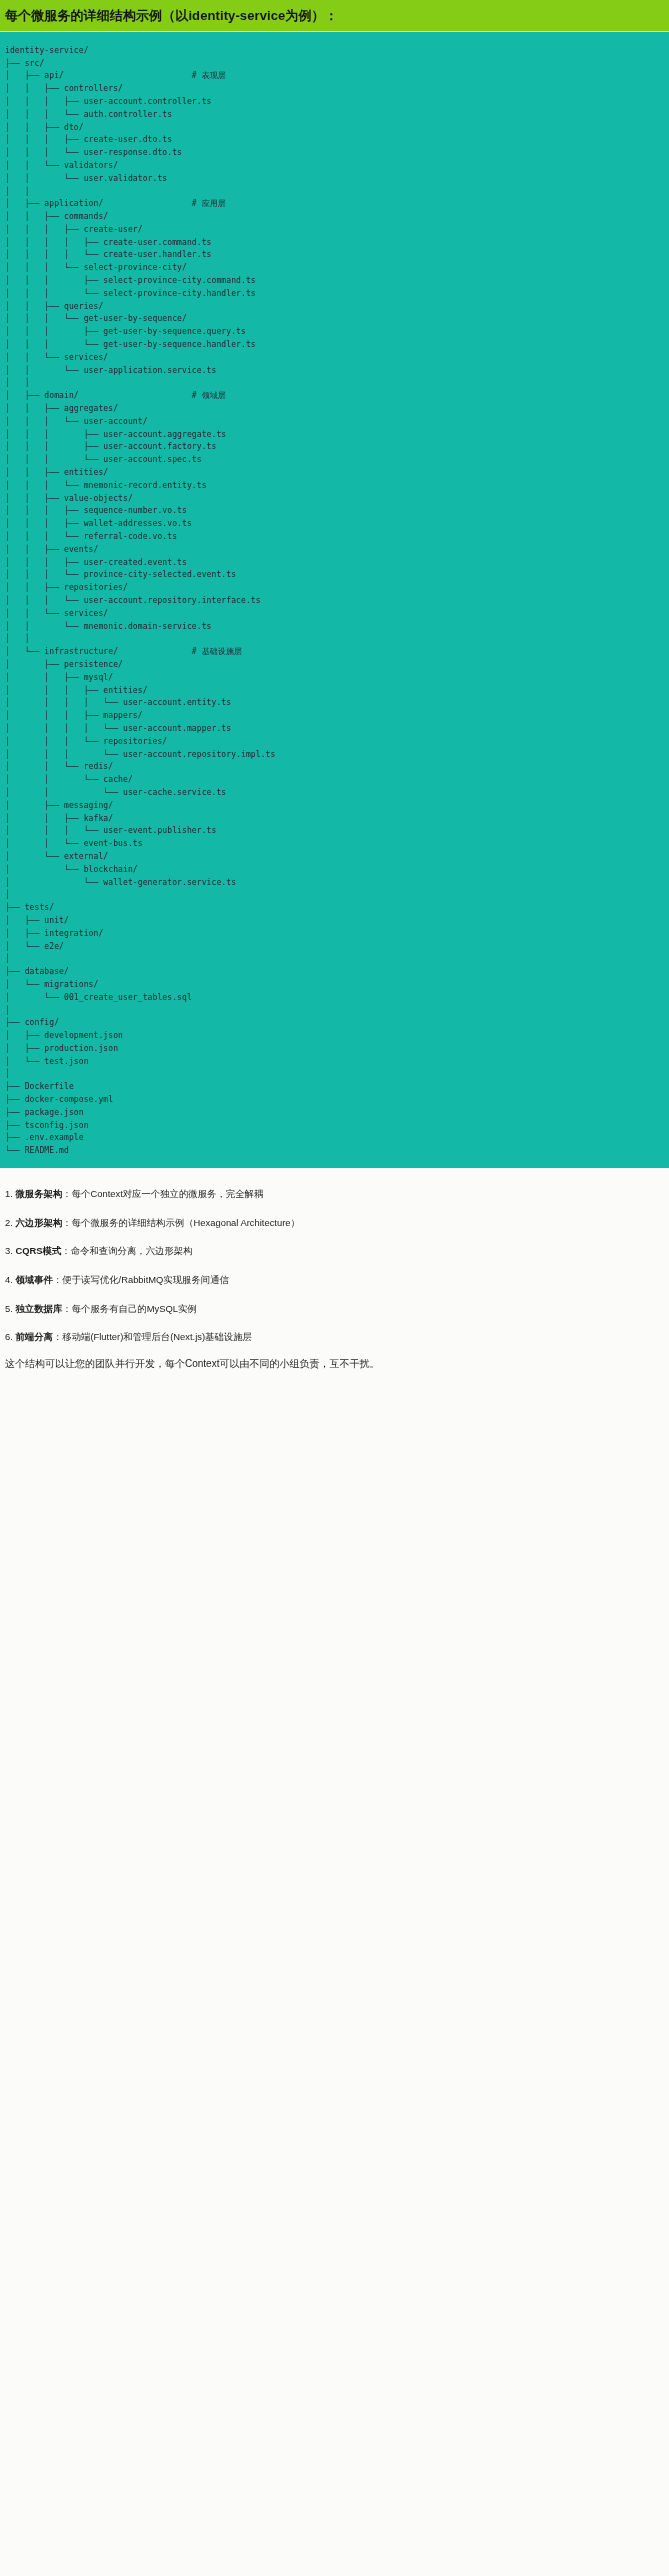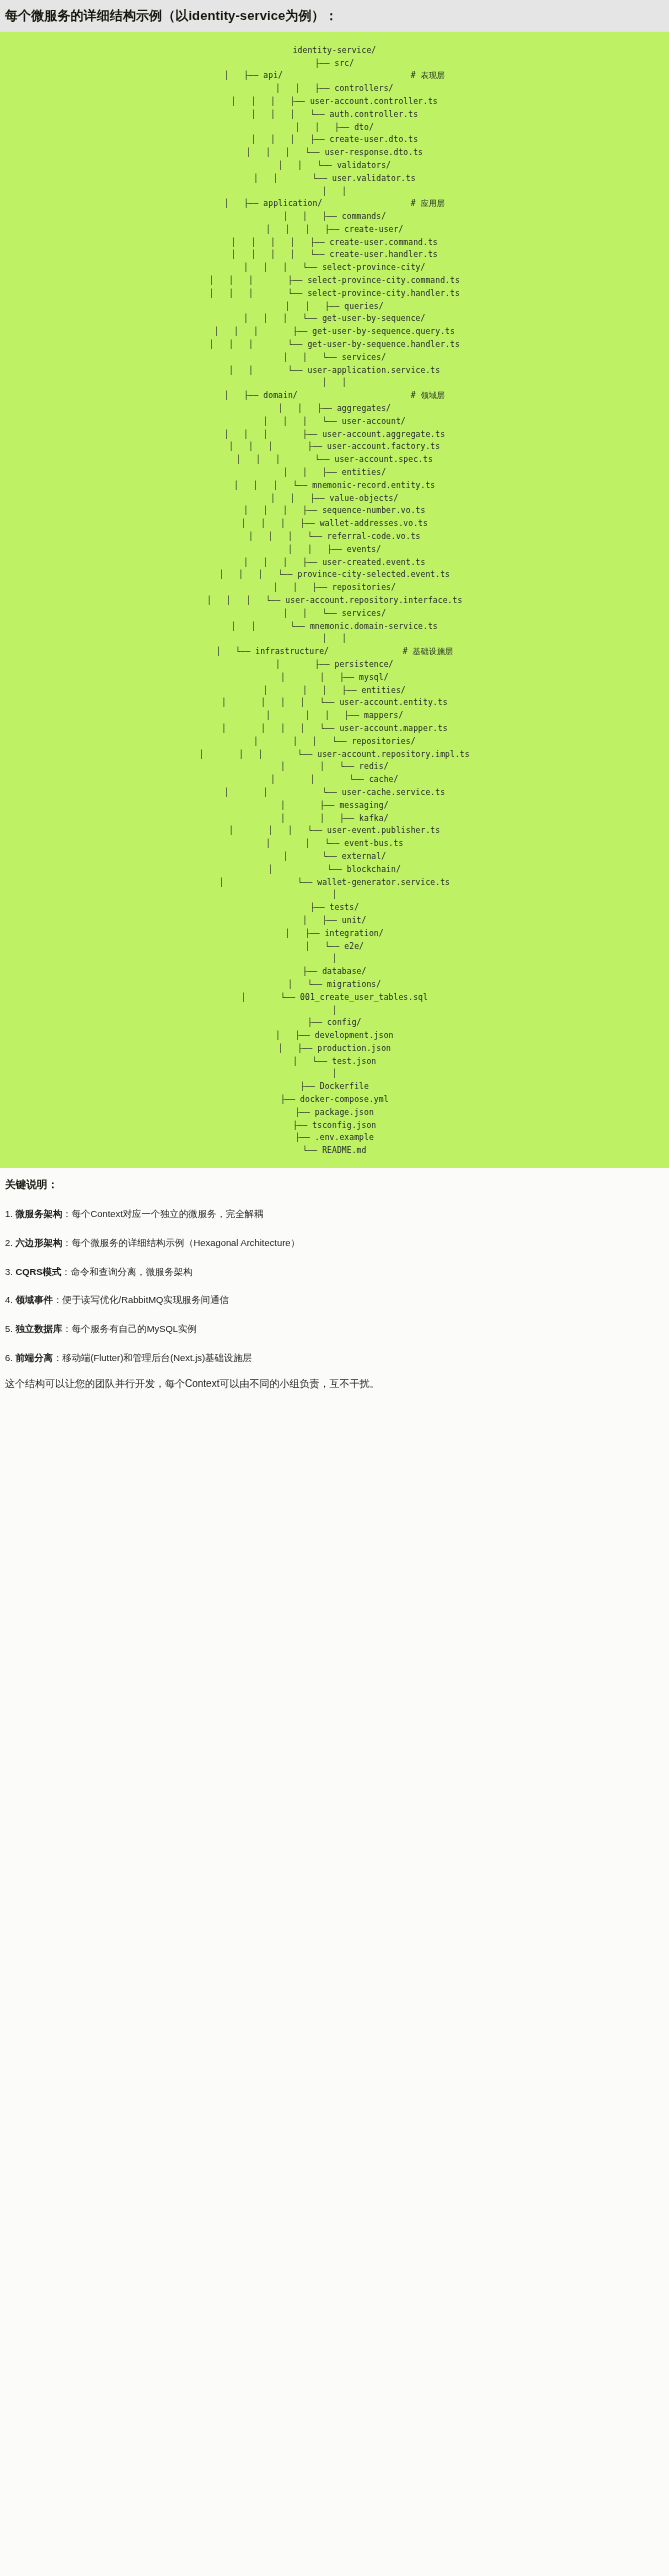--- a/index.html
+++ b/index.html
@@ -9,38 +9,37 @@
     background: #fbfbf9;
   }
   body {
     width: 669px;
     font-family: "Liberation Sans", sans-serif;
     color: #1d1d1b;
   }
 
   
   .title-bar {
-    background: #e5e5e5;
+    background: #84cc16;
     padding: 8.1px 5px 6.9px 5px;
     border-bottom: 0.6px solid #e3e3dd;
   }
   .title-bar h1 {
     margin: 0;
     font-size: 13px;
     line-height: 1.25;
     font-weight: bold;
     letter-spacing: 0.1px;
     color: #17170f;
   }
 
   
   .tree-block {
-    background: #bef264;
+    background: #14b8a6;
     padding: 12.5px 5px 10px 5px;
-    text-align: center;
   }
   pre.tree {
     margin: 0;
     font-family: "DejaVu Sans Mono", "Liberation Mono", monospace;
     font-size: 8px;
     line-height: 12.8px;
     color: #22262b;
     white-space: pre;
     letter-spacing: 0.1px;
   }
@@ -173,24 +172,23 @@
 │
 ├── Dockerfile
 ├── docker-compose.yml
 ├── package.json
 ├── tsconfig.json
 ├── .env.example
 └── README.md</pre>
 </div>
 
 <div class="notes">
-  <h2>关键说明：</h2>
   <ol class="note-list" id="note-list">
       <li><span class="nb">微服务架构</span><span>：每个Context对应一个独立的微服务，完全解耦</span></li>
       <li><span class="nb">六边形架构</span><span>：每个微服务的详细结构示例（Hexagonal Architecture）</span></li>
-      <li><span class="nb">CQRS模式</span><span>：命令和查询分离，微服务架构</span></li>
+      <li><span class="nb">CQRS模式</span><span>：命令和查询分离，六边形架构</span></li>
       <li><span class="nb">领域事件</span><span>：便于读写优化/RabbitMQ实现服务间通信</span></li>
       <li><span class="nb">独立数据库</span><span>：每个服务有自己的MySQL实例</span></li>
       <li><span class="nb">前端分离</span><span>：移动端(Flutter)和管理后台(Next.js)基础设施层</span></li>
     </ol>
   <p class="closing">这个结构可以让您的团队并行开发，每个Context可以由不同的小组负责，互不干扰。</p>
 </div>
 
 
 </body></html>

